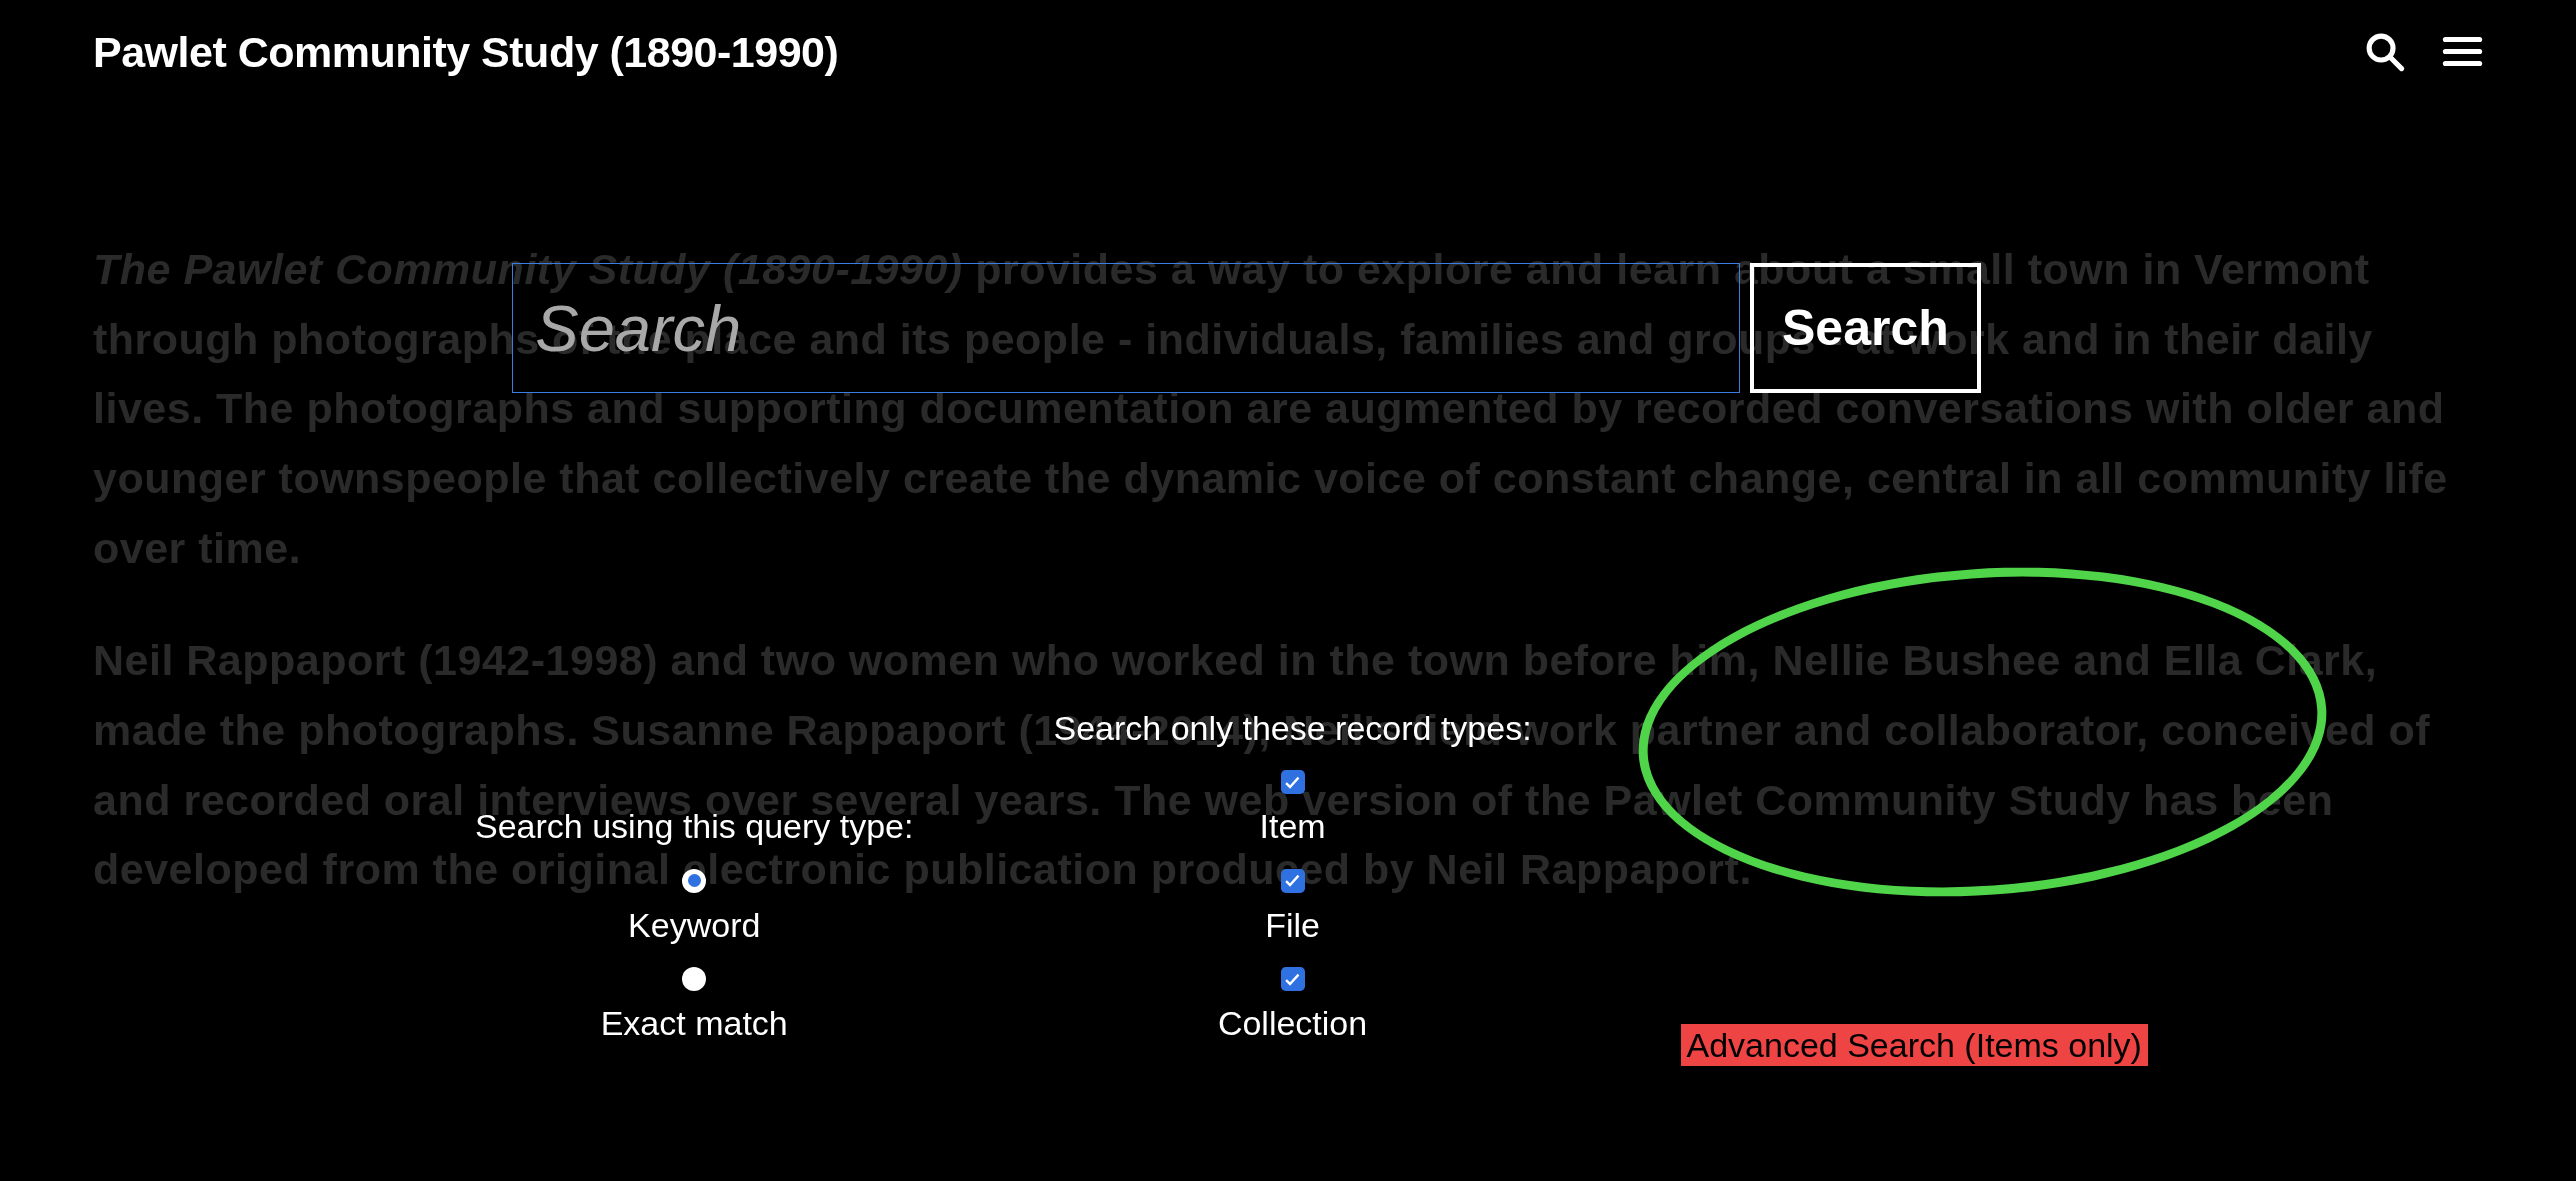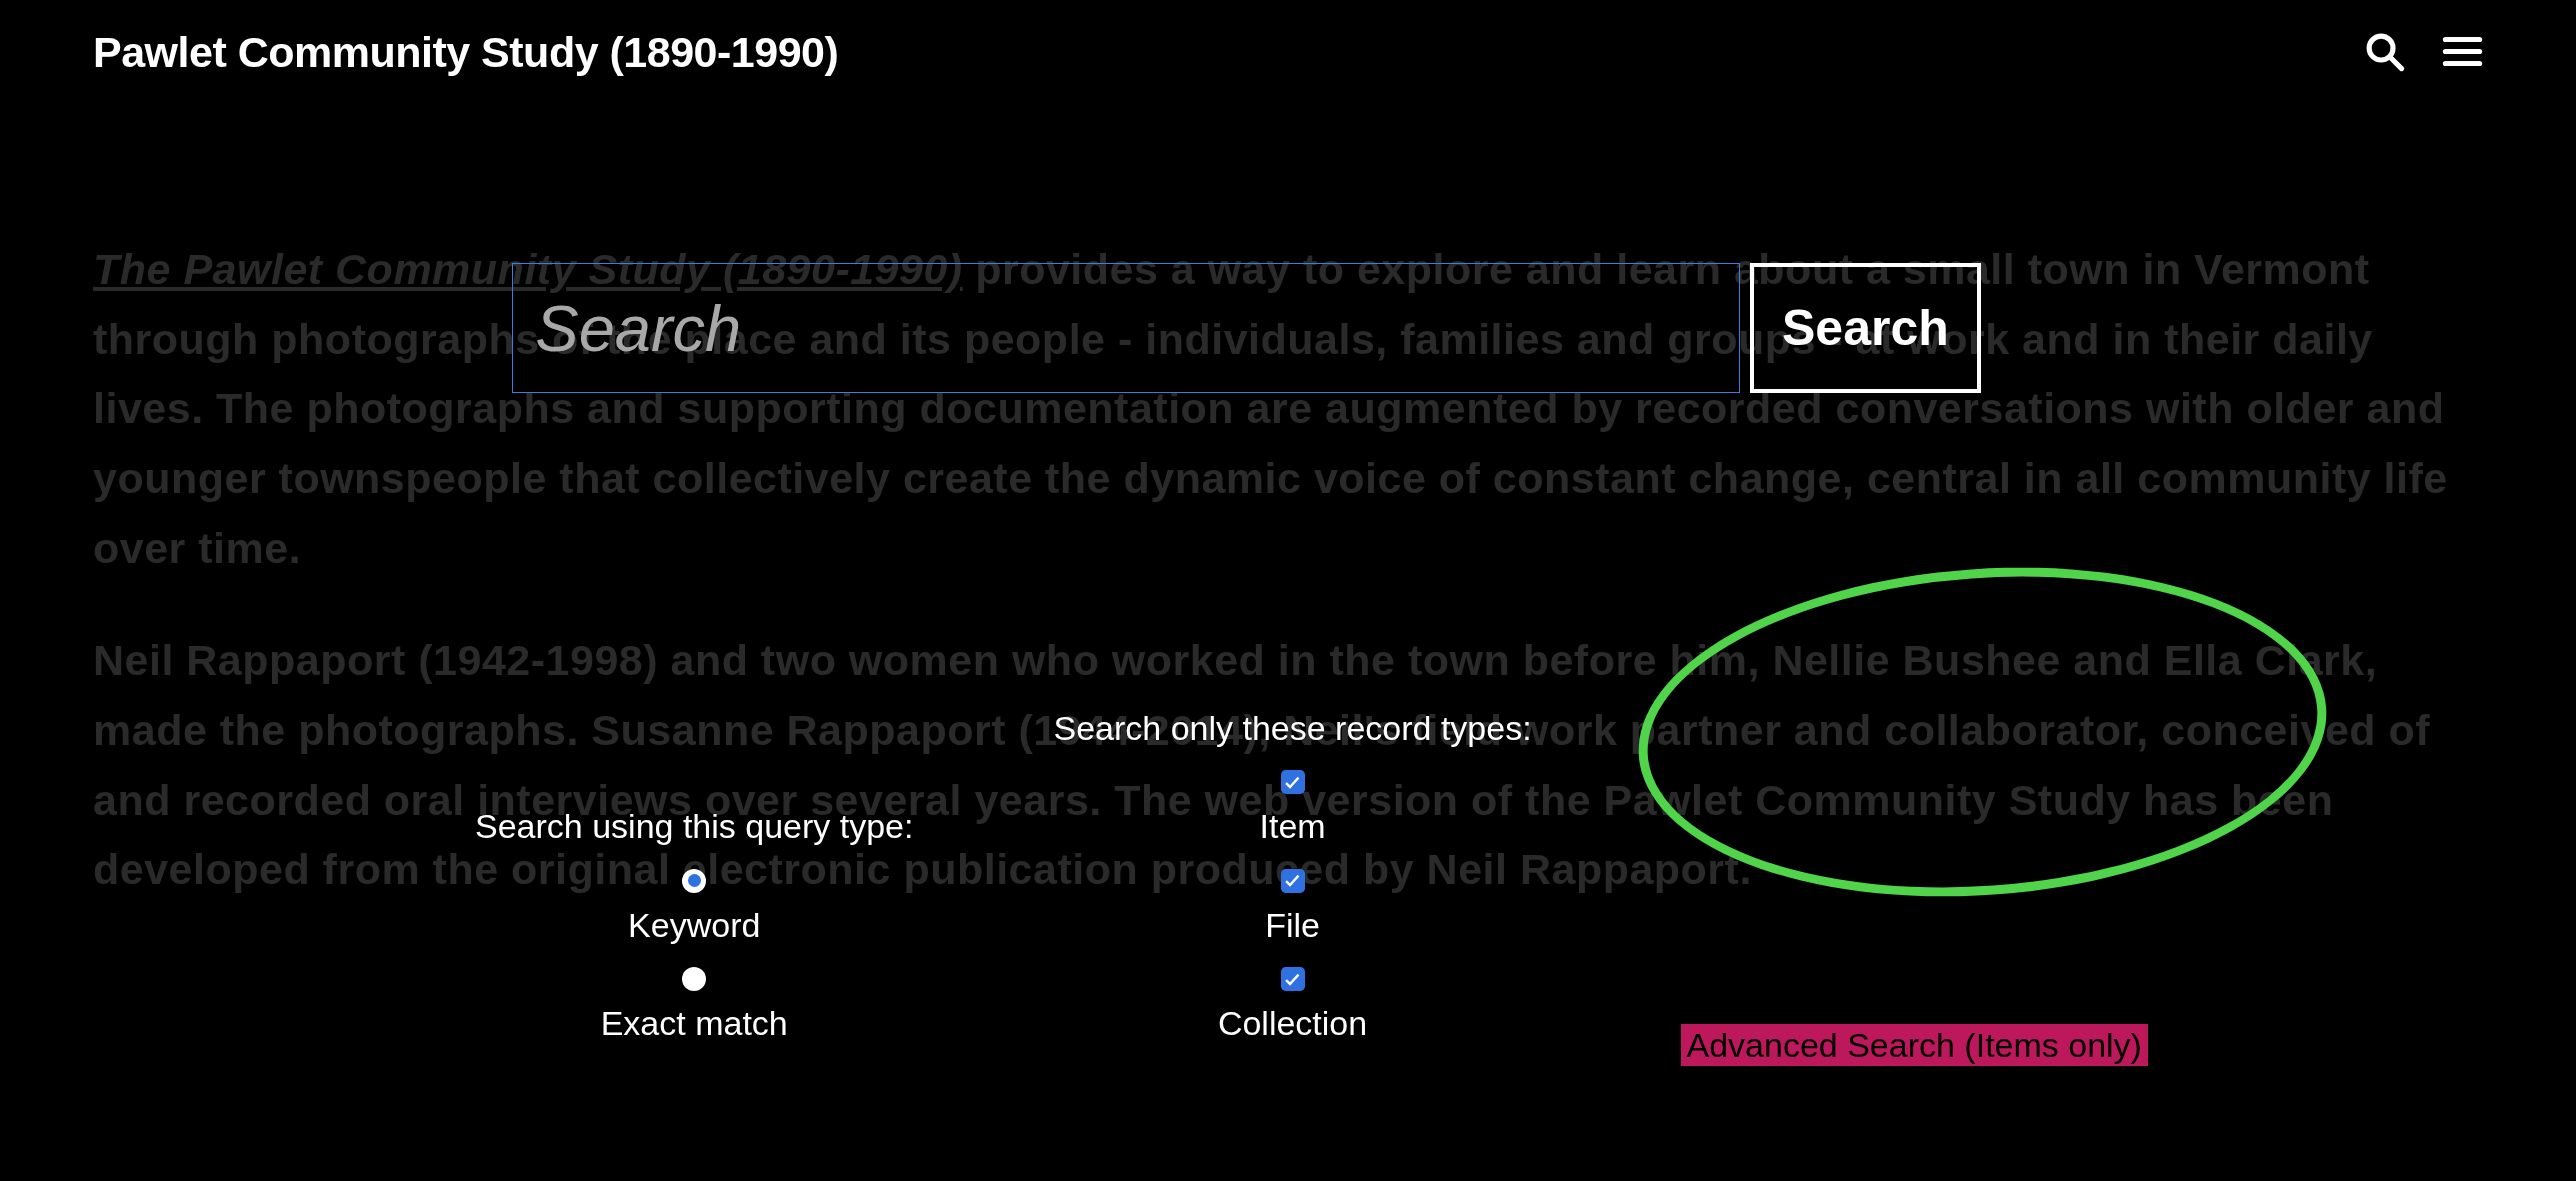--- a/index.html
+++ b/index.html
@@ -58,21 +58,20 @@
       font-family: Arial Black, Arial, sans-serif;
       font-weight: 900;
       font-size: 43px;
       line-height: 1.62;
       z-index: 0;
       letter-spacing: 0.5px;
       user-select: none;
     }
     .bg-text .italic {
       font-style: italic;
-      text-decoration: underline;
     }
     .bg-text p {
       margin-bottom: 43px;
     }
     .search-overlay {
       position: relative;
       z-index: 5;
       padding-top: 28px;
     }
     .search-row {
@@ -161,21 +160,21 @@
       flex-shrink: 0;
     }
     .checkbox svg {
       width: 18.6px;
       height: 18.6px;
       stroke: #fff;
       stroke-width: 3;
       fill: none;
     }
     .advanced-link {
-      background: #be185d;
+      background: #ef4444;
       color: #000;
       font-size: 34px;
       padding: 1.9px 5.6px;
       text-decoration: none;
       cursor: pointer;
       white-space: nowrap;
       position: relative;
       z-index: 2;
     }
     .ellipse-highlight {

